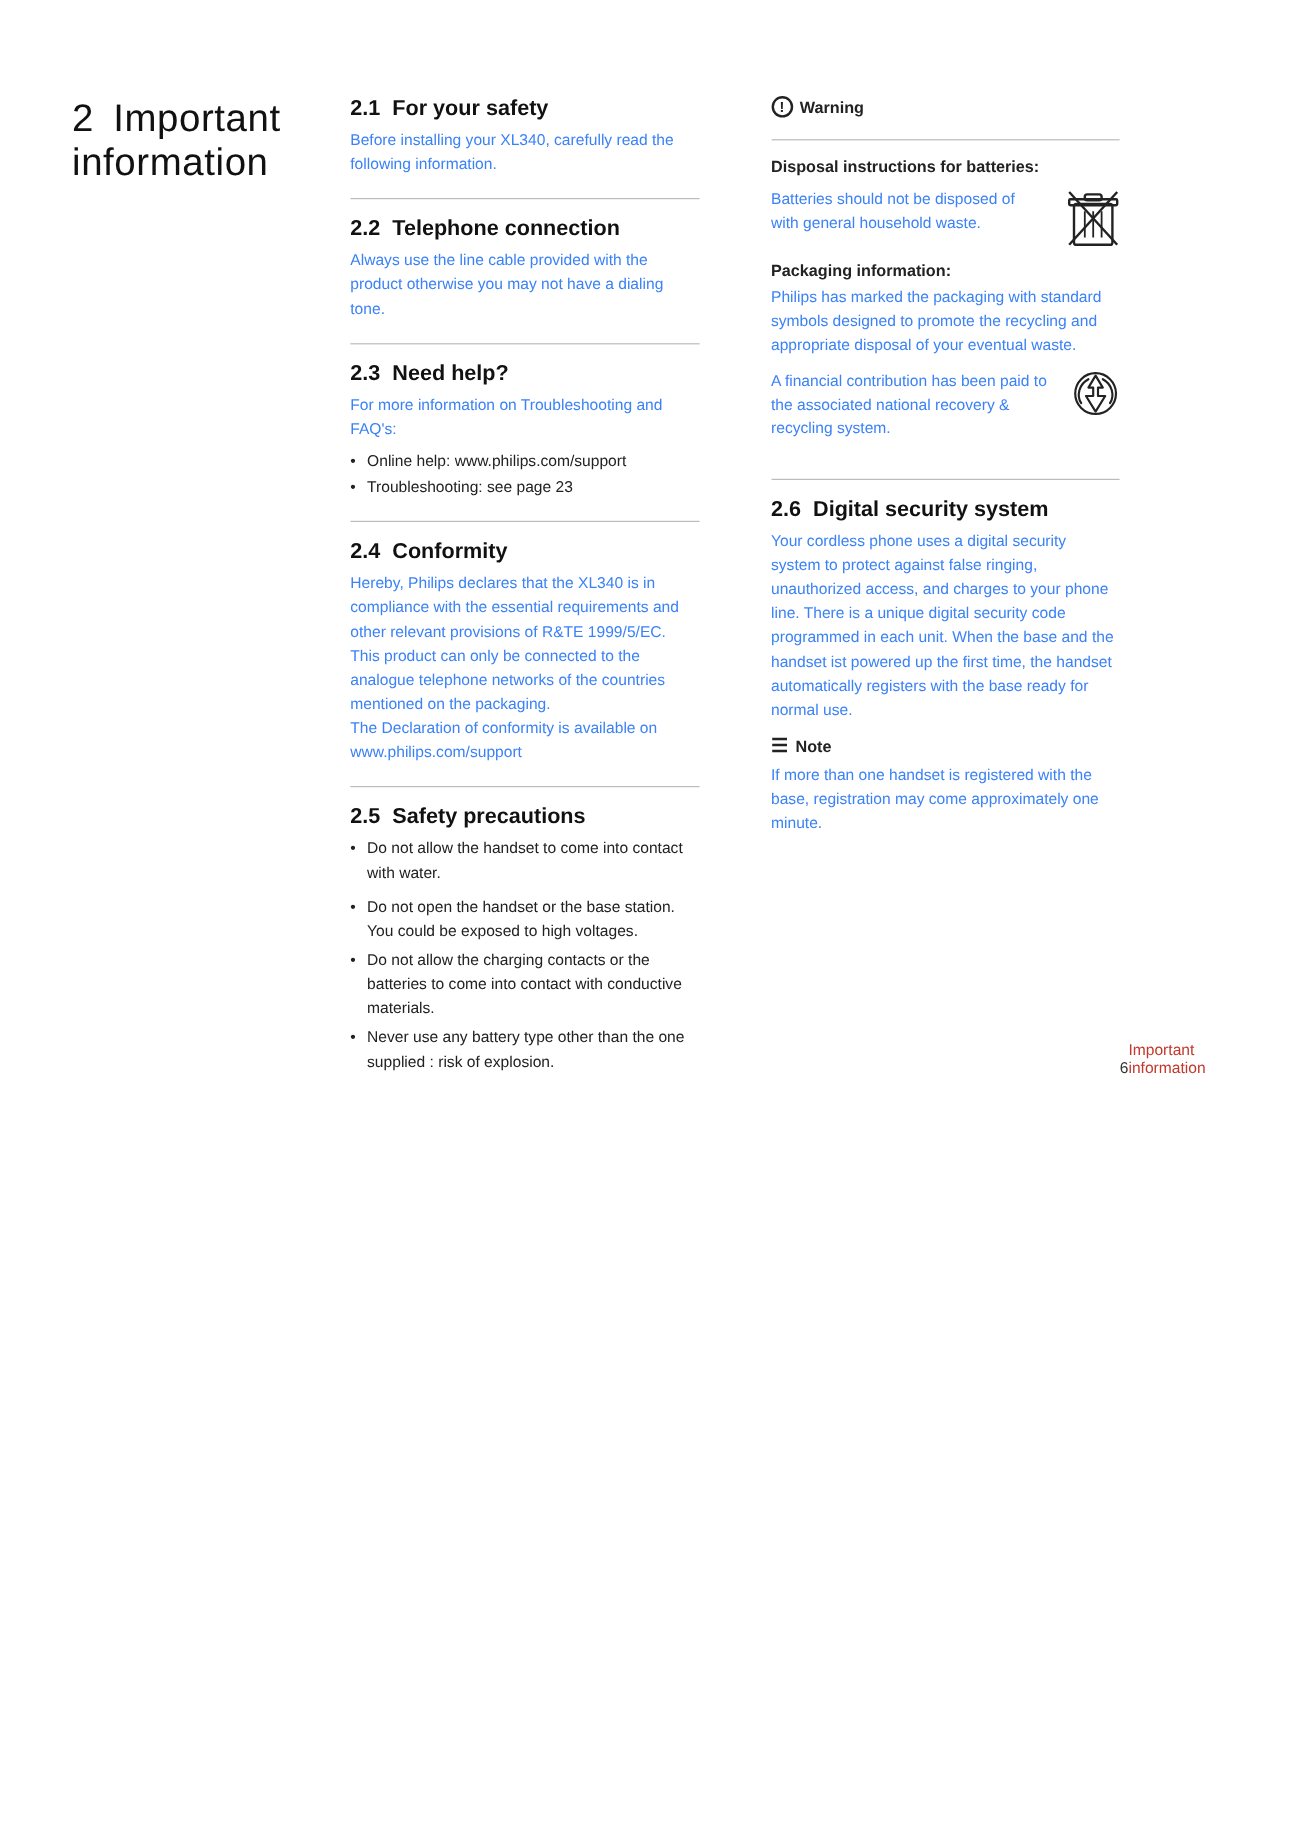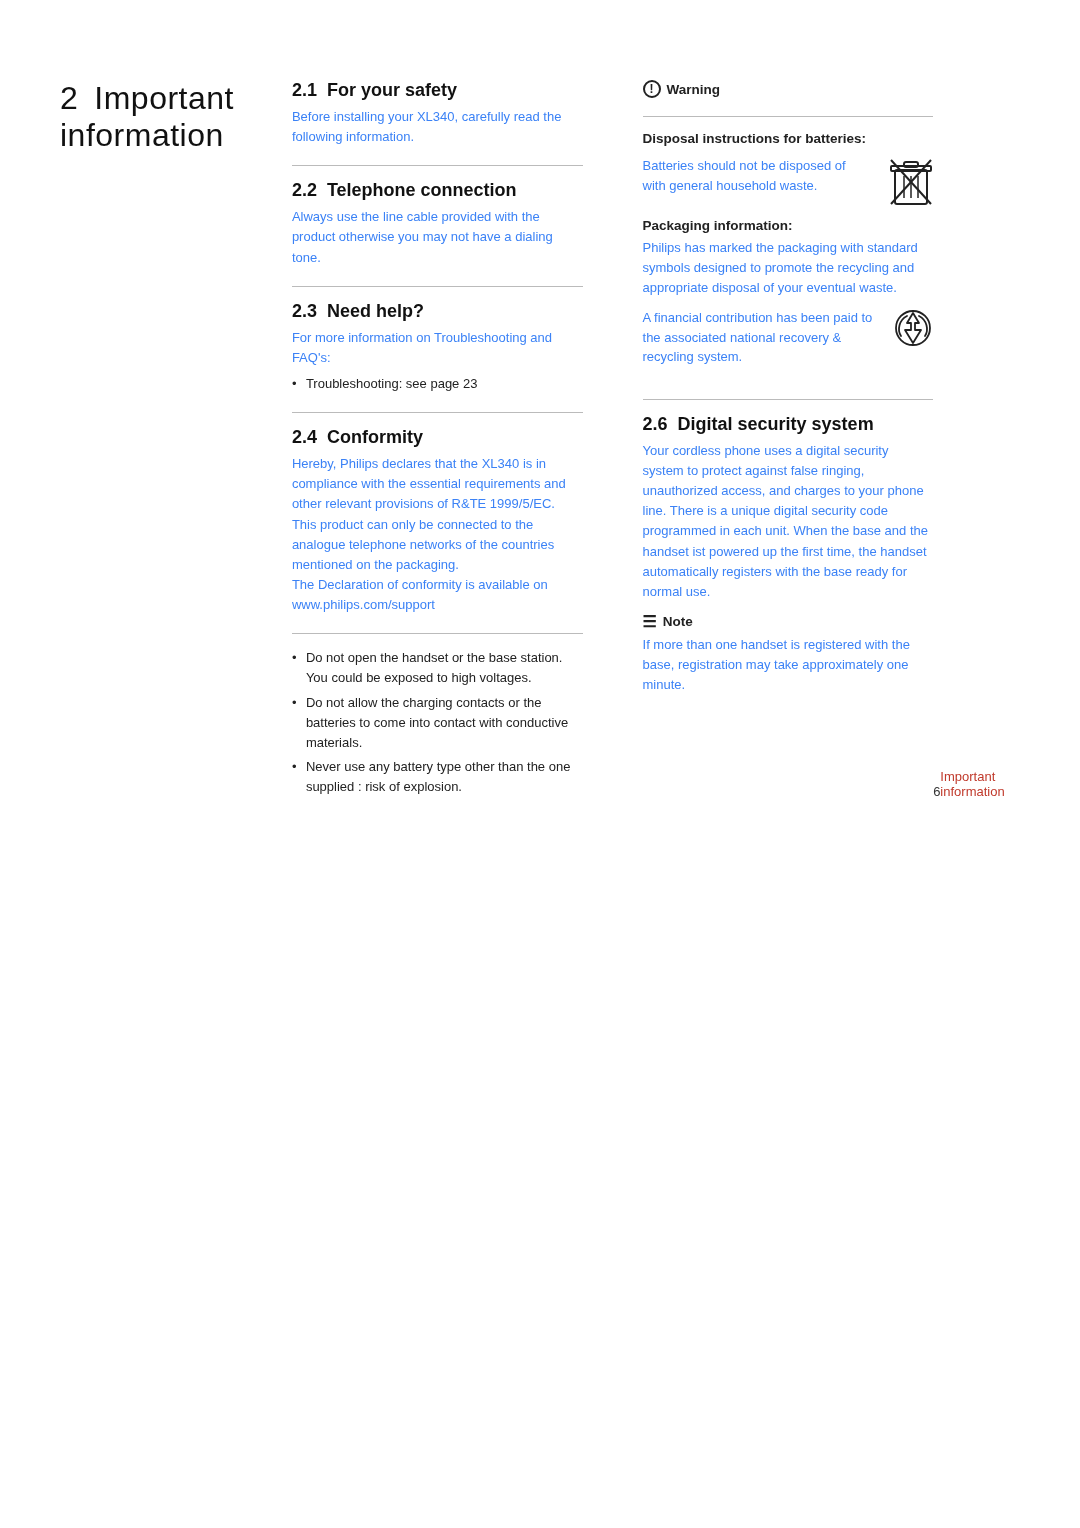--- a/index.html
+++ b/index.html
@@ -199,37 +199,42 @@
       </div>
 
       <div class="section-divider"></div>
 
       <div class="section">
         <div class="section-title">
           <span>2.3&nbsp;&nbsp;</span><span>Need help?</span>
         </div>
         <div class="section-body mb6">For more information on Troubleshooting and FAQ's:</div>
         <ul class="bullet-list">
+          <li>Online help: www.philips.com/support</li>
           <li>Troubleshooting: see page 23</li>
         </ul>
       </div>
 
       <div class="section-divider"></div>
 
       <div class="section">
         <div class="section-title">
           <span>2.4&nbsp;&nbsp;</span><span>Conformity</span>
         </div>
         <div class="section-body">Hereby, Philips declares that the XL340 is in compliance with the essential requirements and other relevant provisions of R&amp;TE 1999/5/EC. This product can only be connected to the analogue telephone networks of the countries mentioned on the packaging.<br>The Declaration of conformity is available on www.philips.com/support</div>
       </div>
 
       <div class="section-divider"></div>
 
       <div class="section">
+        <div class="section-title">
+          <span>2.5&nbsp;&nbsp;</span><span>Safety precautions</span>
+        </div>
         <ul class="bullet-list">
+          <li style="margin-bottom:8px;">Do not allow the handset to come into contact with water.</li>
           <li style="margin-bottom:4px;">Do not open the handset or the base station. You could be exposed to high voltages.</li>
           <li style="margin-bottom:4px;">Do not allow the charging contacts or the batteries to come into contact with conductive materials.</li>
           <li>Never use any battery type other than the one supplied : risk of explosion.</li>
         </ul>
       </div>
 
     </div>
 
     <div class="right-col">
 
@@ -291,21 +296,21 @@
       <div class="section">
         <div class="section-title">
           <span>2.6&nbsp;&nbsp;</span><span>Digital security system</span>
         </div>
         <div class="section-body mb10">Your cordless phone uses a digital security system to protect against false ringing, unauthorized access, and charges to your phone line. There is a unique digital security code programmed in each unit. When the base and the handset ist powered up the first time, the handset automatically registers with the base ready for normal use.</div>
 
         <div class="note-title">
           <span class="note-icon">☰</span>
           <span>Note</span>
         </div>
-        <div class="section-body">If more than one handset is registered with the base, registration may take approximately one minute.</div>
+        <div class="section-body">If more than one handset is registered with the base, registration may come approximately one minute.</div>
       </div>
 
     </div>
   </div>
 
   <div class="footer-row">
     <span class="footer-page-num">6</span>
     <span class="footer-chapter">Important information</span>
   </div>
 

